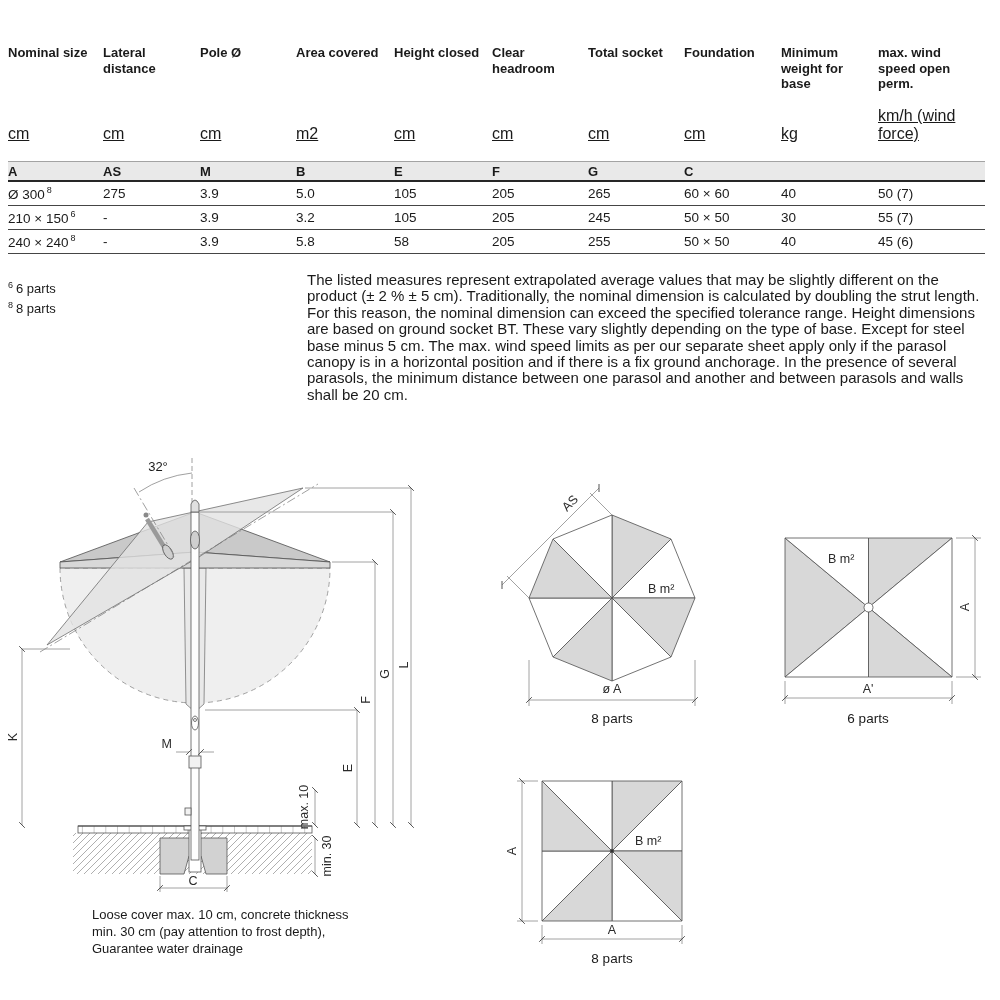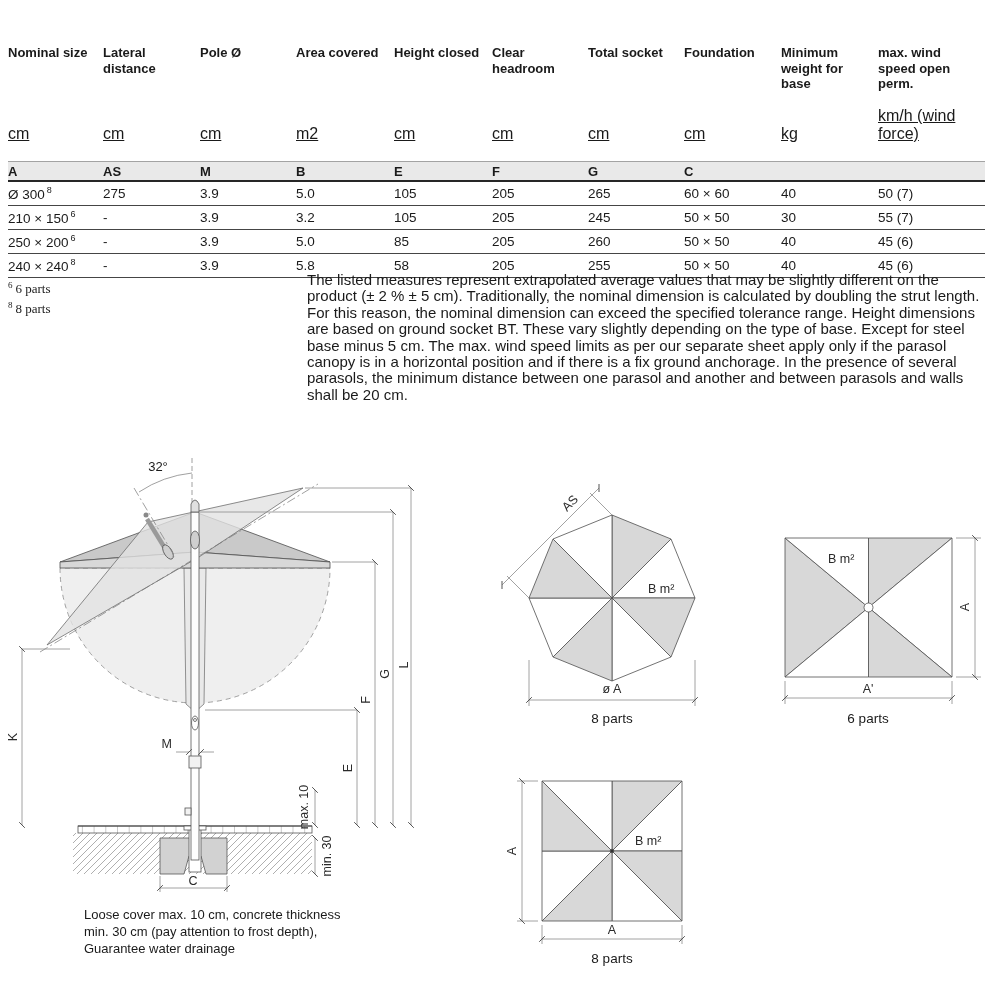--- a/index.html
+++ b/index.html
@@ -11,30 +11,30 @@
   table.spec{border-collapse:collapse;table-layout:fixed;width:977px;}
   table.spec th,table.spec td{text-align:left;padding:0;font-weight:normal;}
   tr.hdr th{vertical-align:top;font-weight:bold;font-size:13px;line-height:15.5px;height:62px;padding-right:10px;}
   tr.units th{vertical-align:bottom;font-size:16px;height:18px;padding-bottom:18px;border-bottom:1px solid #a3a3a3;text-decoration:underline;}
   tr.letters th{background:#e9e9e9;font-weight:bold;font-size:13px;height:18px;vertical-align:middle;
     border-bottom:2px solid #262626;}
   tr.datarow td{height:23px;font-size:13.5px;vertical-align:middle;border-bottom:1.5px solid #454545;}
   sup.fm{font-size:9px;vertical-align:super;margin-left:2px;}
 
   
-  .footnotes{position:absolute;left:8px;top:277px;font-size:13px;line-height:16px;font-family:Liberation Serif, serif;}
+  .footnotes{position:absolute;left:8px;top:277px;font-size:13px;line-height:16px;}
   .footnotes sup{font-size:9px;margin-right:3px;}
   .note{position:absolute;left:307px;top:272px;width:684px;font-size:15px;line-height:16.4px;}
 
   
   .svgbox{position:absolute;text-align:center;}
   svg text{font-family:"Liberation Sans",sans-serif;fill:#1a1a1a;}
   .dimtxt{font-size:12.5px;fill:#2a2a2a;}
   .capttxt{font-size:13.5px;}
-  .sidecaption{position:absolute;left:84px;top:906px;width:275px;font-size:13px;line-height:17px;}
+  .sidecaption{position:absolute;left:92px;top:906px;width:275px;font-size:13px;line-height:17px;}
 </style>
 </head>
 <body>
 
 <div id="page">
 
   <div class="tblwrap">
     <table class="spec">
       <colgroup>
         <col style="width:95px">
@@ -105,32 +105,20 @@
           <td>3.9</td>
           <td>3.2</td>
           <td>105</td>
           <td>205</td>
           <td>245</td>
           <td>50 × 50</td>
           <td>30</td>
           <td>55 (7)</td>
         </tr>
         <tr class="datarow">
-          <td><span>250 × 200</span><sup class="fm">6</sup></td>
-          <td>-</td>
-          <td>3.9</td>
-          <td>5.0</td>
-          <td>85</td>
-          <td>205</td>
-          <td>260</td>
-          <td>50 × 50</td>
-          <td>40</td>
-          <td>45 (6)</td>
-        </tr>
-        <tr class="datarow">
           <td><span>240 × 240</span><sup class="fm">8</sup></td>
           <td>-</td>
           <td>3.9</td>
           <td>5.8</td>
           <td>58</td>
           <td>205</td>
           <td>255</td>
           <td>50 × 50</td>
           <td>40</td>
           <td>45 (6)</td>

